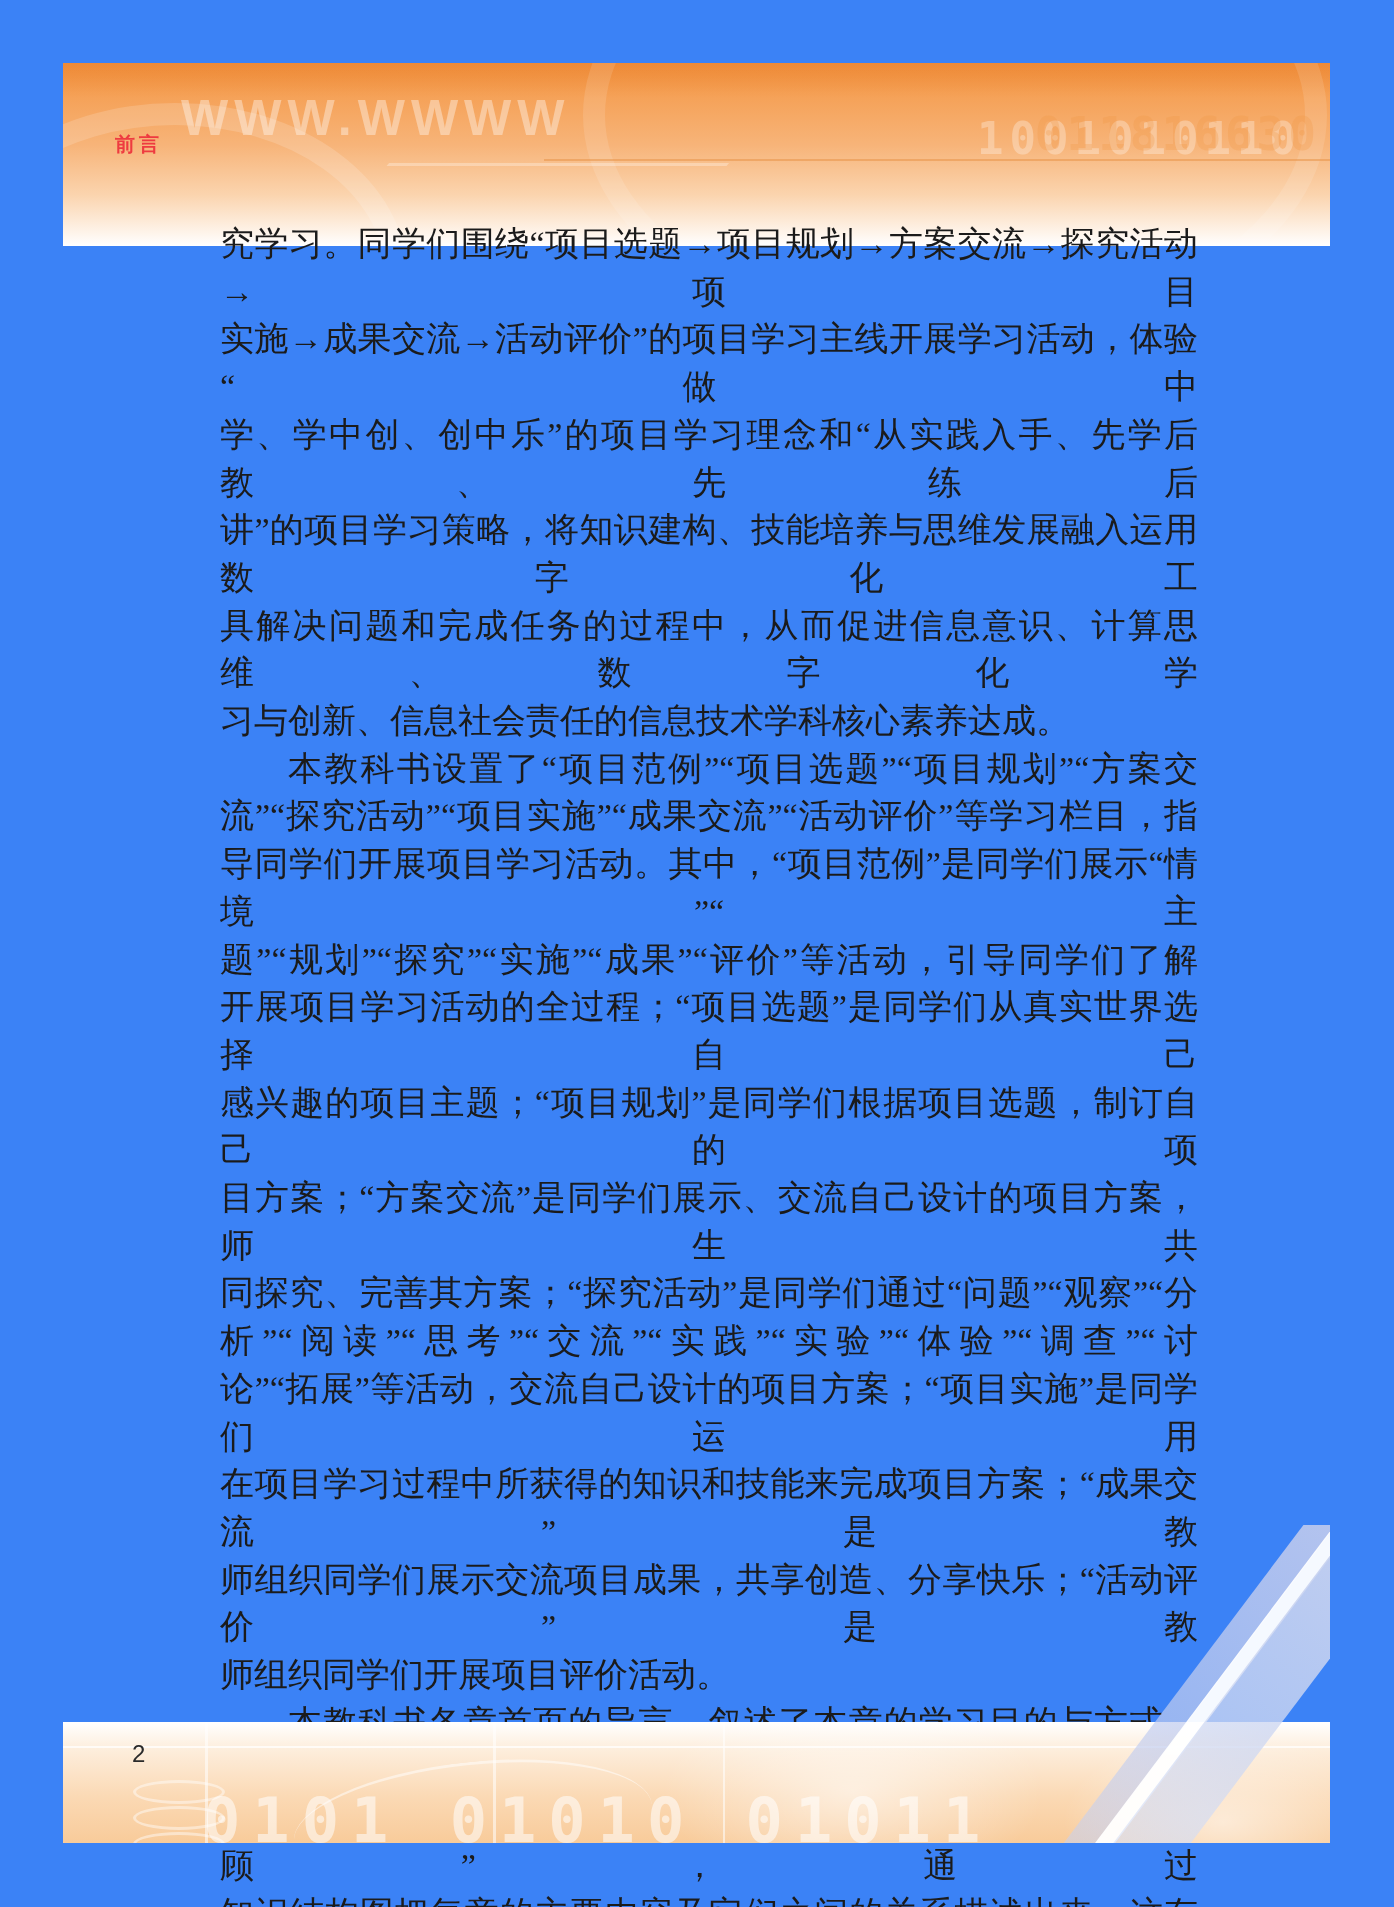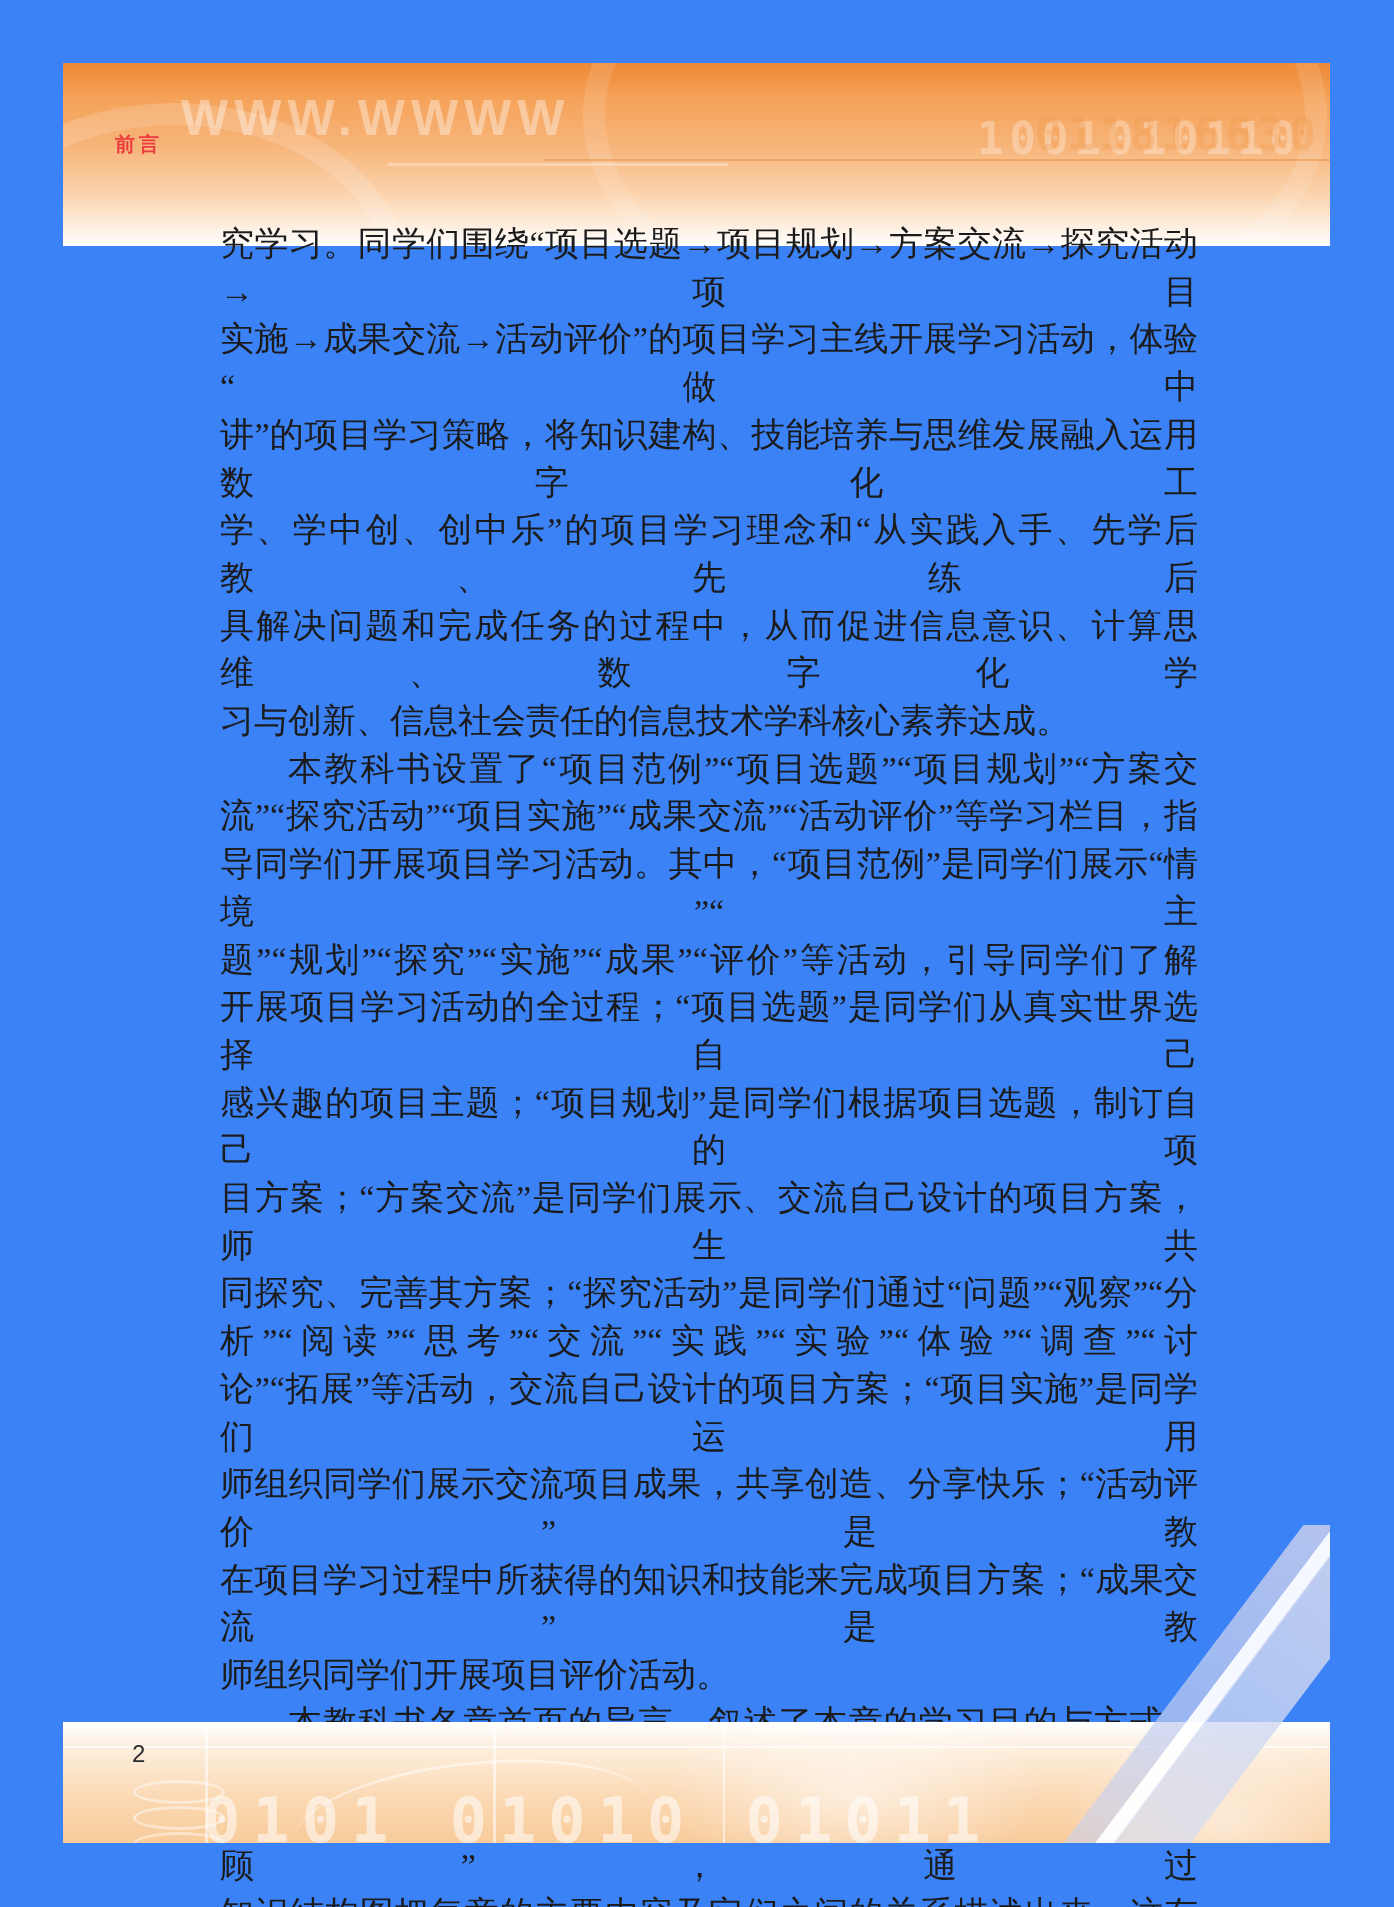--- a/index.html
+++ b/index.html
@@ -164,38 +164,38 @@
     <div class="hb-digits-2">011816630</div>
     <div class="hb-chevron"></div>
     <div class="hb-line"></div>
     <div class="hb-title">前言</div>
   </div>
 
   <div class="body-text">
       <div>
         <div class="line">究学习。同学们围绕“项目选题→项目规划→方案交流→探究活动→项目</div>
         <div class="line">实施→成果交流→活动评价”的项目学习主线开展学习活动，体验“做中</div>
+        <div class="line">学、学中创、创中乐”的项目学习理念和“从实践入手、先学后教、先练后</div>
         <div class="line">讲”的项目学习策略，将知识建构、技能培养与思维发展融入运用数字化工</div>
-        <div class="line">学、学中创、创中乐”的项目学习理念和“从实践入手、先学后教、先练后</div>
         <div class="line">具解决问题和完成任务的过程中，从而促进信息意识、计算思维、数字化学</div>
         <div class="line last">习与创新、信息社会责任的信息技术学科核心素养达成。</div>
       </div>
       <div>
         <div class="line indent">本教科书设置了“项目范例”“项目选题”“项目规划”“方案交</div>
         <div class="line">流”“探究活动”“项目实施”“成果交流”“活动评价”等学习栏目，指</div>
         <div class="line">导同学们开展项目学习活动。其中，“项目范例”是同学们展示“情境”“主</div>
         <div class="line">题”“规划”“探究”“实施”“成果”“评价”等活动，引导同学们了解</div>
         <div class="line">开展项目学习活动的全过程；“项目选题”是同学们从真实世界选择自己</div>
         <div class="line">感兴趣的项目主题；“项目规划”是同学们根据项目选题，制订自己的项</div>
         <div class="line">目方案；“方案交流”是同学们展示、交流自己设计的项目方案，师生共</div>
         <div class="line">同探究、完善其方案；“探究活动”是同学们通过“问题”“观察”“分</div>
         <div class="line">析”“阅读”“思考”“交流”“实践”“实验”“体验”“调查”“讨</div>
         <div class="line">论”“拓展”等活动，交流自己设计的项目方案；“项目实施”是同学们运用</div>
+        <div class="line">在项目学习过程中所获得的知识和技能来完成项目方案；“成果交流”是教</div>
         <div class="line">师组织同学们展示交流项目成果，共享创造、分享快乐；“活动评价”是教</div>
-        <div class="line">在项目学习过程中所获得的知识和技能来完成项目方案；“成果交流”是教</div>
         <div class="line last">师组织同学们开展项目评价活动。</div>
       </div>
       <div>
         <div class="line indent">本教科书各章首页的导言，叙述了本章的学习目的与方式、学习目标与</div>
         <div class="line">内容，让同学们对整章有个总体认识。每章设置了“本章扼要回顾”，通过</div>
         <div class="line">知识结构图把每章的主要内容及它们之间的关系描述出来，这有助于同学们</div>
       </div>
     </div>
 
   <div class="footer-band">

